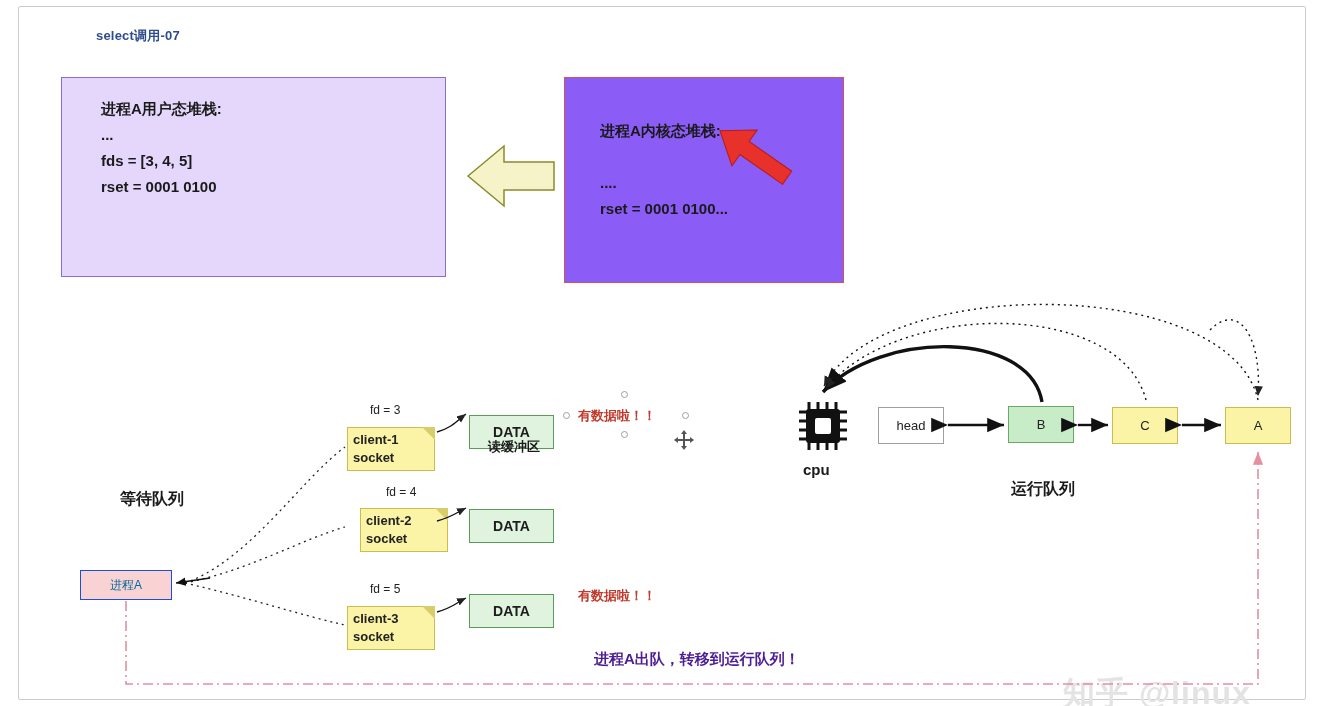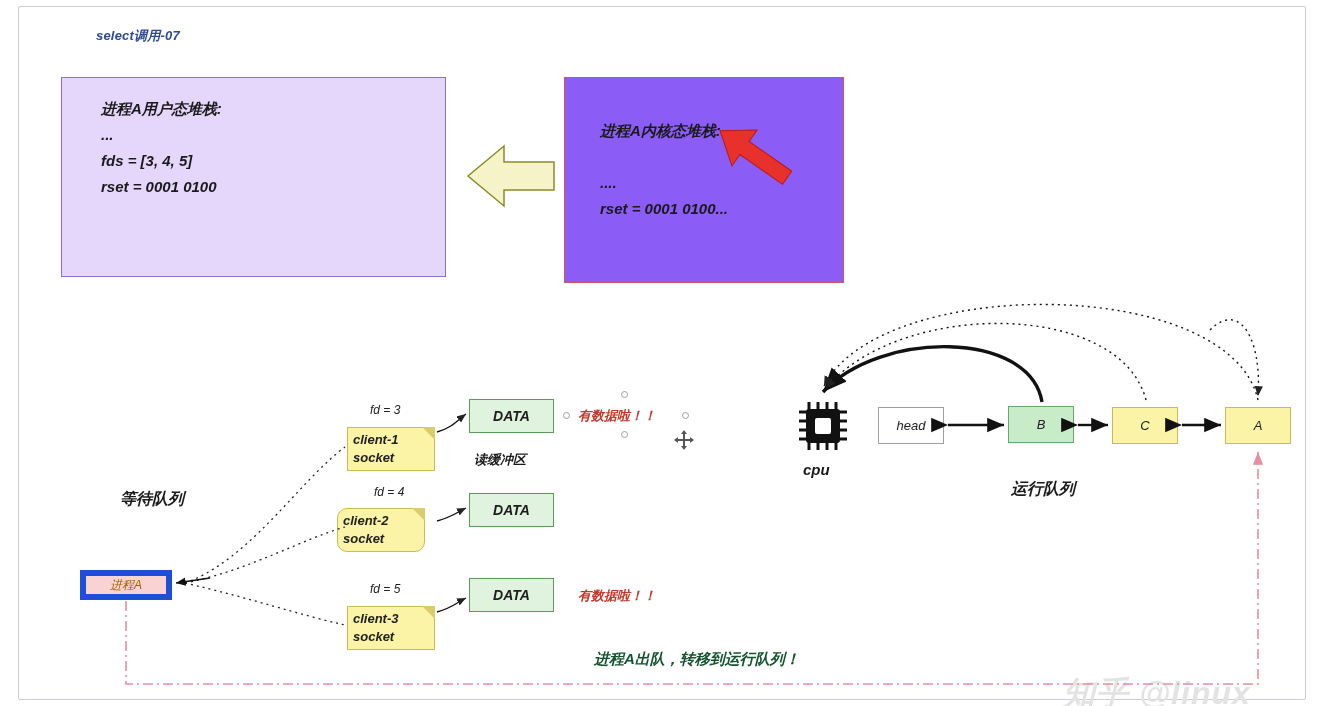--- a/index.html
+++ b/index.html
@@ -7,21 +7,20 @@
     padding: 0;
     background: #ffffff;
   }
   #canvas {
     position: relative;
     width: 1324px;
     height: 706px;
     background: #ffffff;
     font-family: "Liberation Sans", sans-serif;
     overflow: hidden;
-    font-style: italic;
   }
   .frame-border {
     position: absolute;
     left: 18px;
     top: 6px;
     width: 1288px;
     height: 694px;
     border: 1px solid #c8cdd4;
     border-radius: 2px;
     background: #ffffff;
@@ -103,24 +102,24 @@
     font-weight: bold;
     color: #1a1a1a;
   }
   .proc-a {
     position: absolute;
     left: 80px;
     top: 570px;
     width: 92px;
     height: 30px;
     background: #f9d3d3;
-    border: 6px solid #1d4ed8;
+    border: 1px solid #1d4ed8;
     box-sizing: border-box;
     font-size: 12px;
-    color: #a16207;
+    color: #0369a1;
     display: flex;
     align-items: center;
     justify-content: center;
   }
   .sock {
     position: absolute;
     width: 88px;
     height: 44px;
     background: #fbf3a6;
     border: 1px solid #c9bd4e;
@@ -147,48 +146,48 @@
     height: 34px;
     background: #dff3de;
     border: 1.5px solid #5a9b57;
     box-sizing: border-box;
     display: flex;
     align-items: center;
     justify-content: center;
     font-size: 14px;
     font-weight: bold;
     color: #1d1d1d;
+    margin-top: 16px;
   }
   .fdlabel {
     position: absolute;
     font-size: 12px;
     color: #222;
   }
   .readbuf {
     position: absolute;
-    left: 474px;
+    left: 488px;
     top: 438px;
     font-size: 13px;
     font-weight: bold;
     color: #1a1a1a;
-    margin-top: 13px;
   }
   .hasdata {
     position: absolute;
     font-size: 13px;
     font-weight: bold;
     color: #c0392b;
   }
   .note-move {
     position: absolute;
     left: 594px;
     top: 650px;
     font-size: 15px;
     font-weight: bold;
-    color: #14532d;
+    color: #4c1d95;
   }
   
   .node {
     position: absolute;
     width: 66px;
     height: 37px;
     box-sizing: border-box;
     display: flex;
     align-items: center;
     justify-content: center;
@@ -291,22 +290,22 @@
   <div class="fdlabel" style="left:370px; top:403px;">fd = 3</div>
   <div class="sock" style="left:347px; top:427px;">
     <span class="fold"></span>
     <span style="white-space:pre;">client-1
 socket</span>
   </div>
   <div class="databox" style="left:469px; top:399px;">DATA</div>
   <div class="hasdata" style="left:578px; top:407px;">有数据啦！！</div>
   <div class="readbuf">读缓冲区</div>
 
-  <div class="fdlabel" style="left:374px; top:485px;">fd = 4</div>
-  <div class="sock" style="left:337px; top:508px;border-radius:10px;">
+  <div class="fdlabel" style="left:386px; top:485px;">fd = 4</div>
+  <div class="sock" style="left:360px; top:508px;">
     <span class="fold"></span>
     <span style="white-space:pre;">client-2
 socket</span>
   </div>
   <div class="databox" style="left:469px; top:493px;">DATA</div>
 
   <div class="fdlabel" style="left:370px; top:582px;">fd = 5</div>
   <div class="sock" style="left:347px; top:606px;">
     <span class="fold"></span>
     <span style="white-space:pre;">client-3

